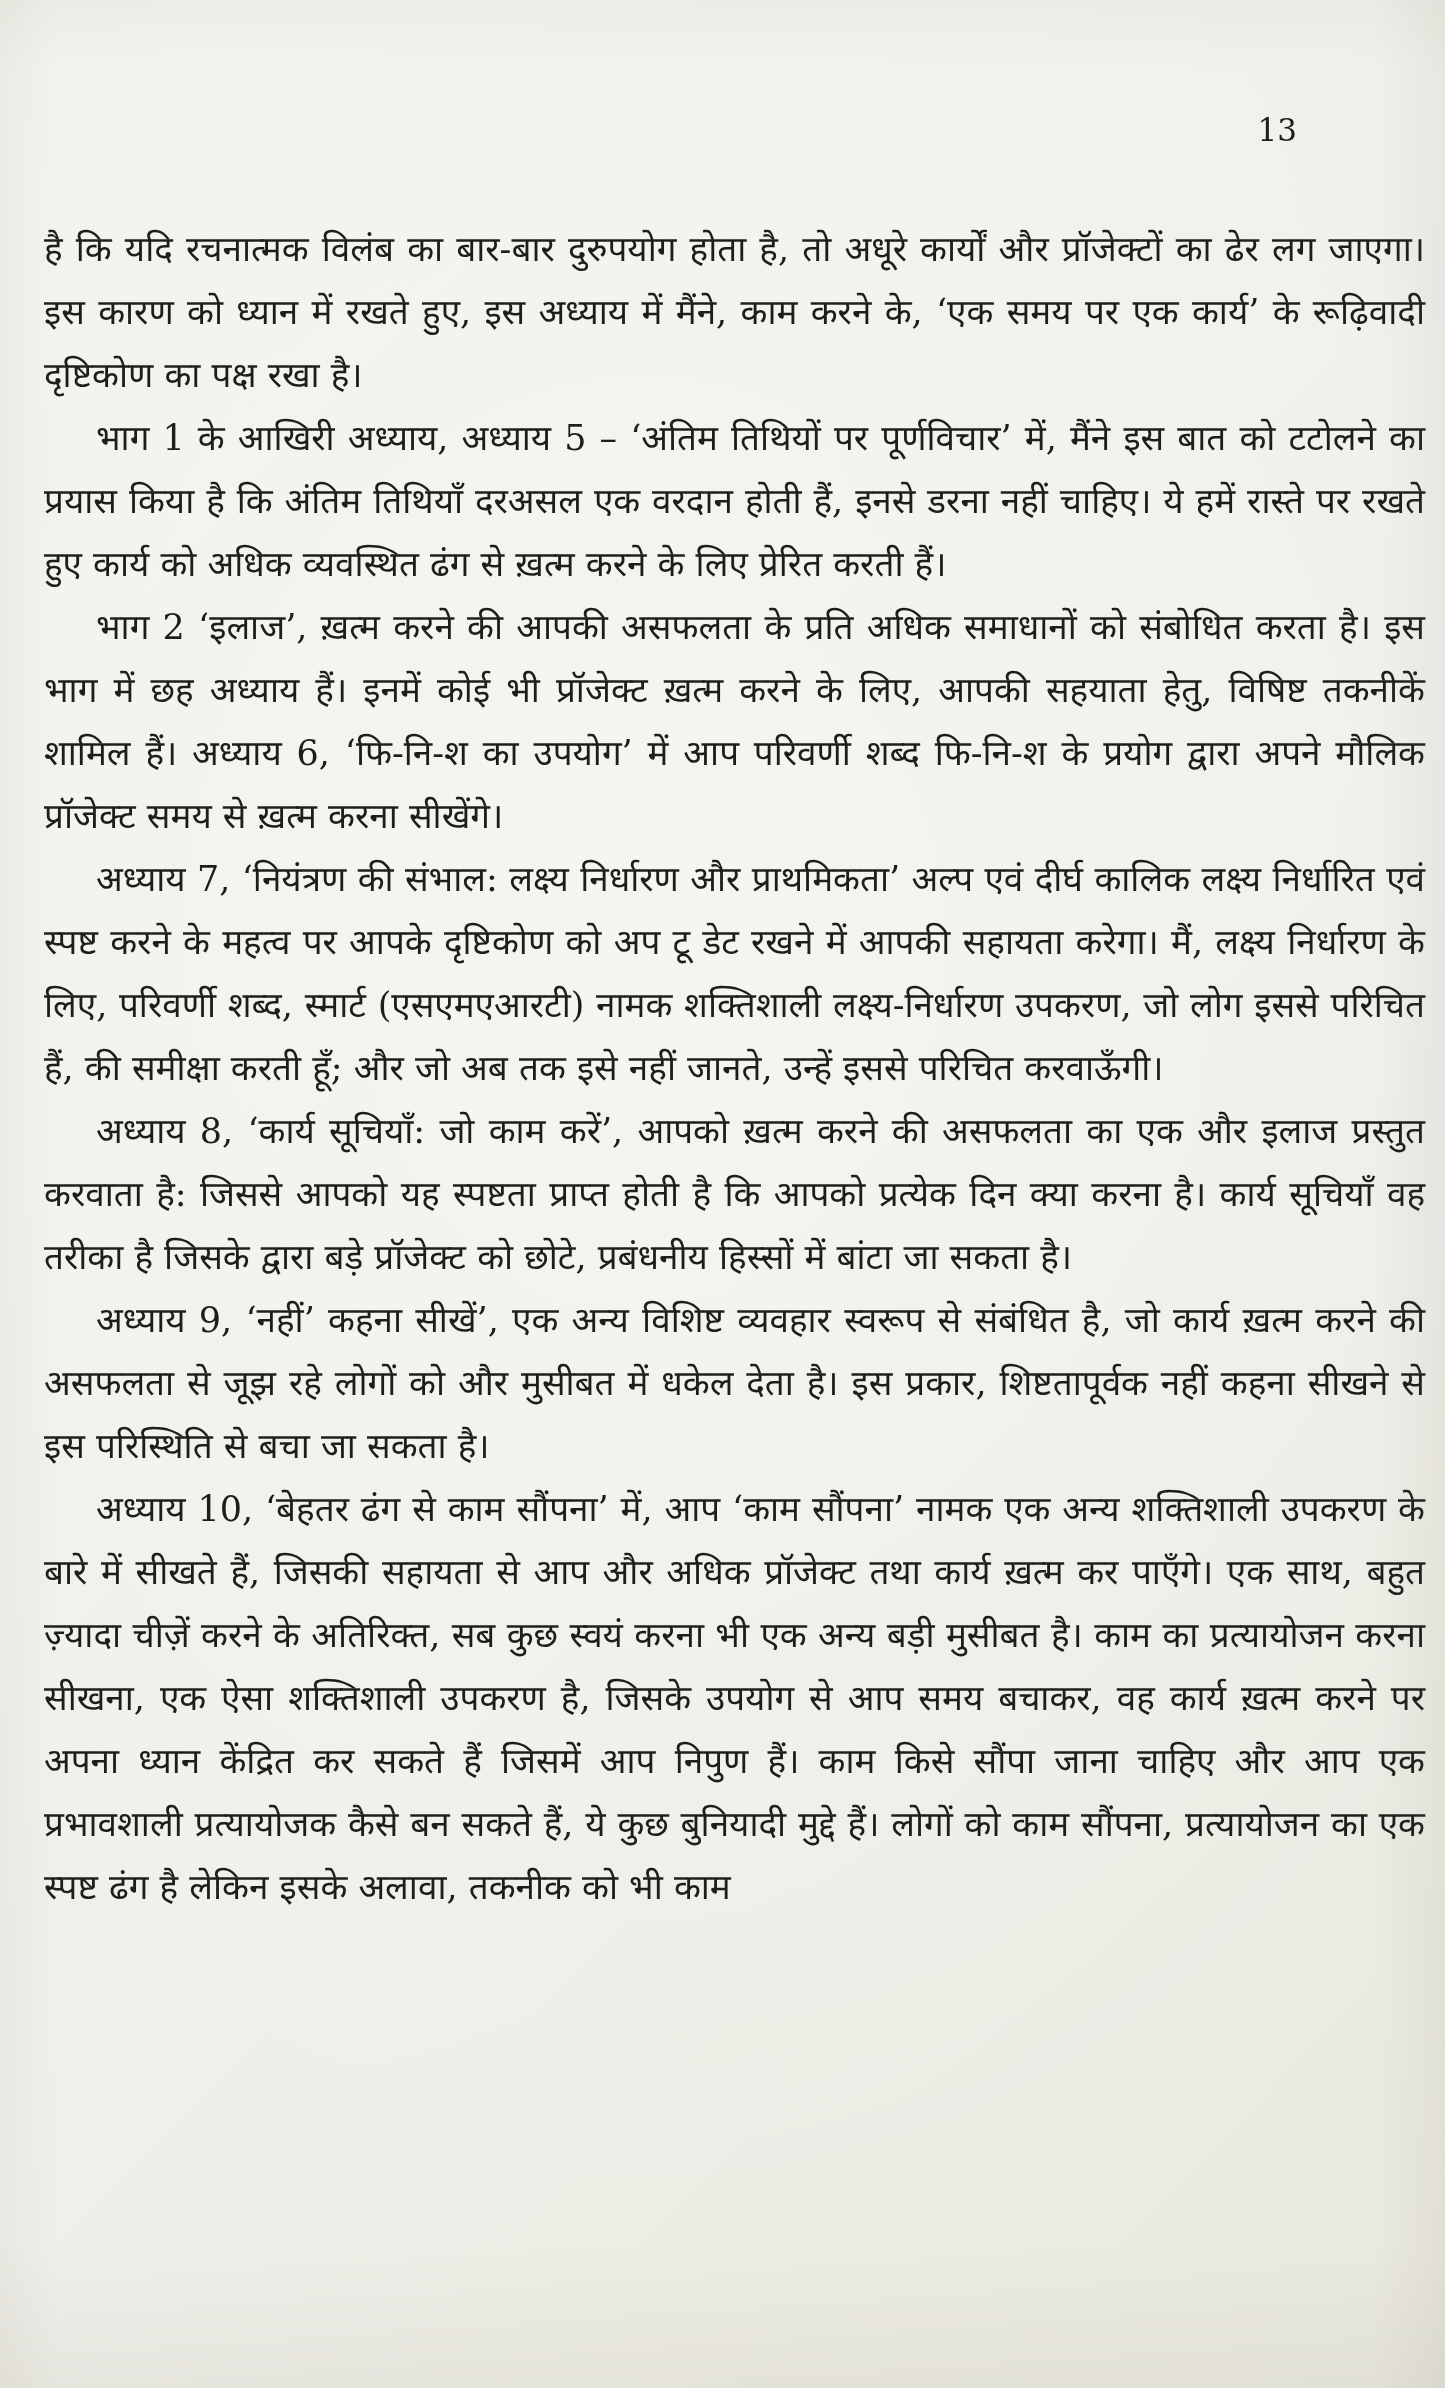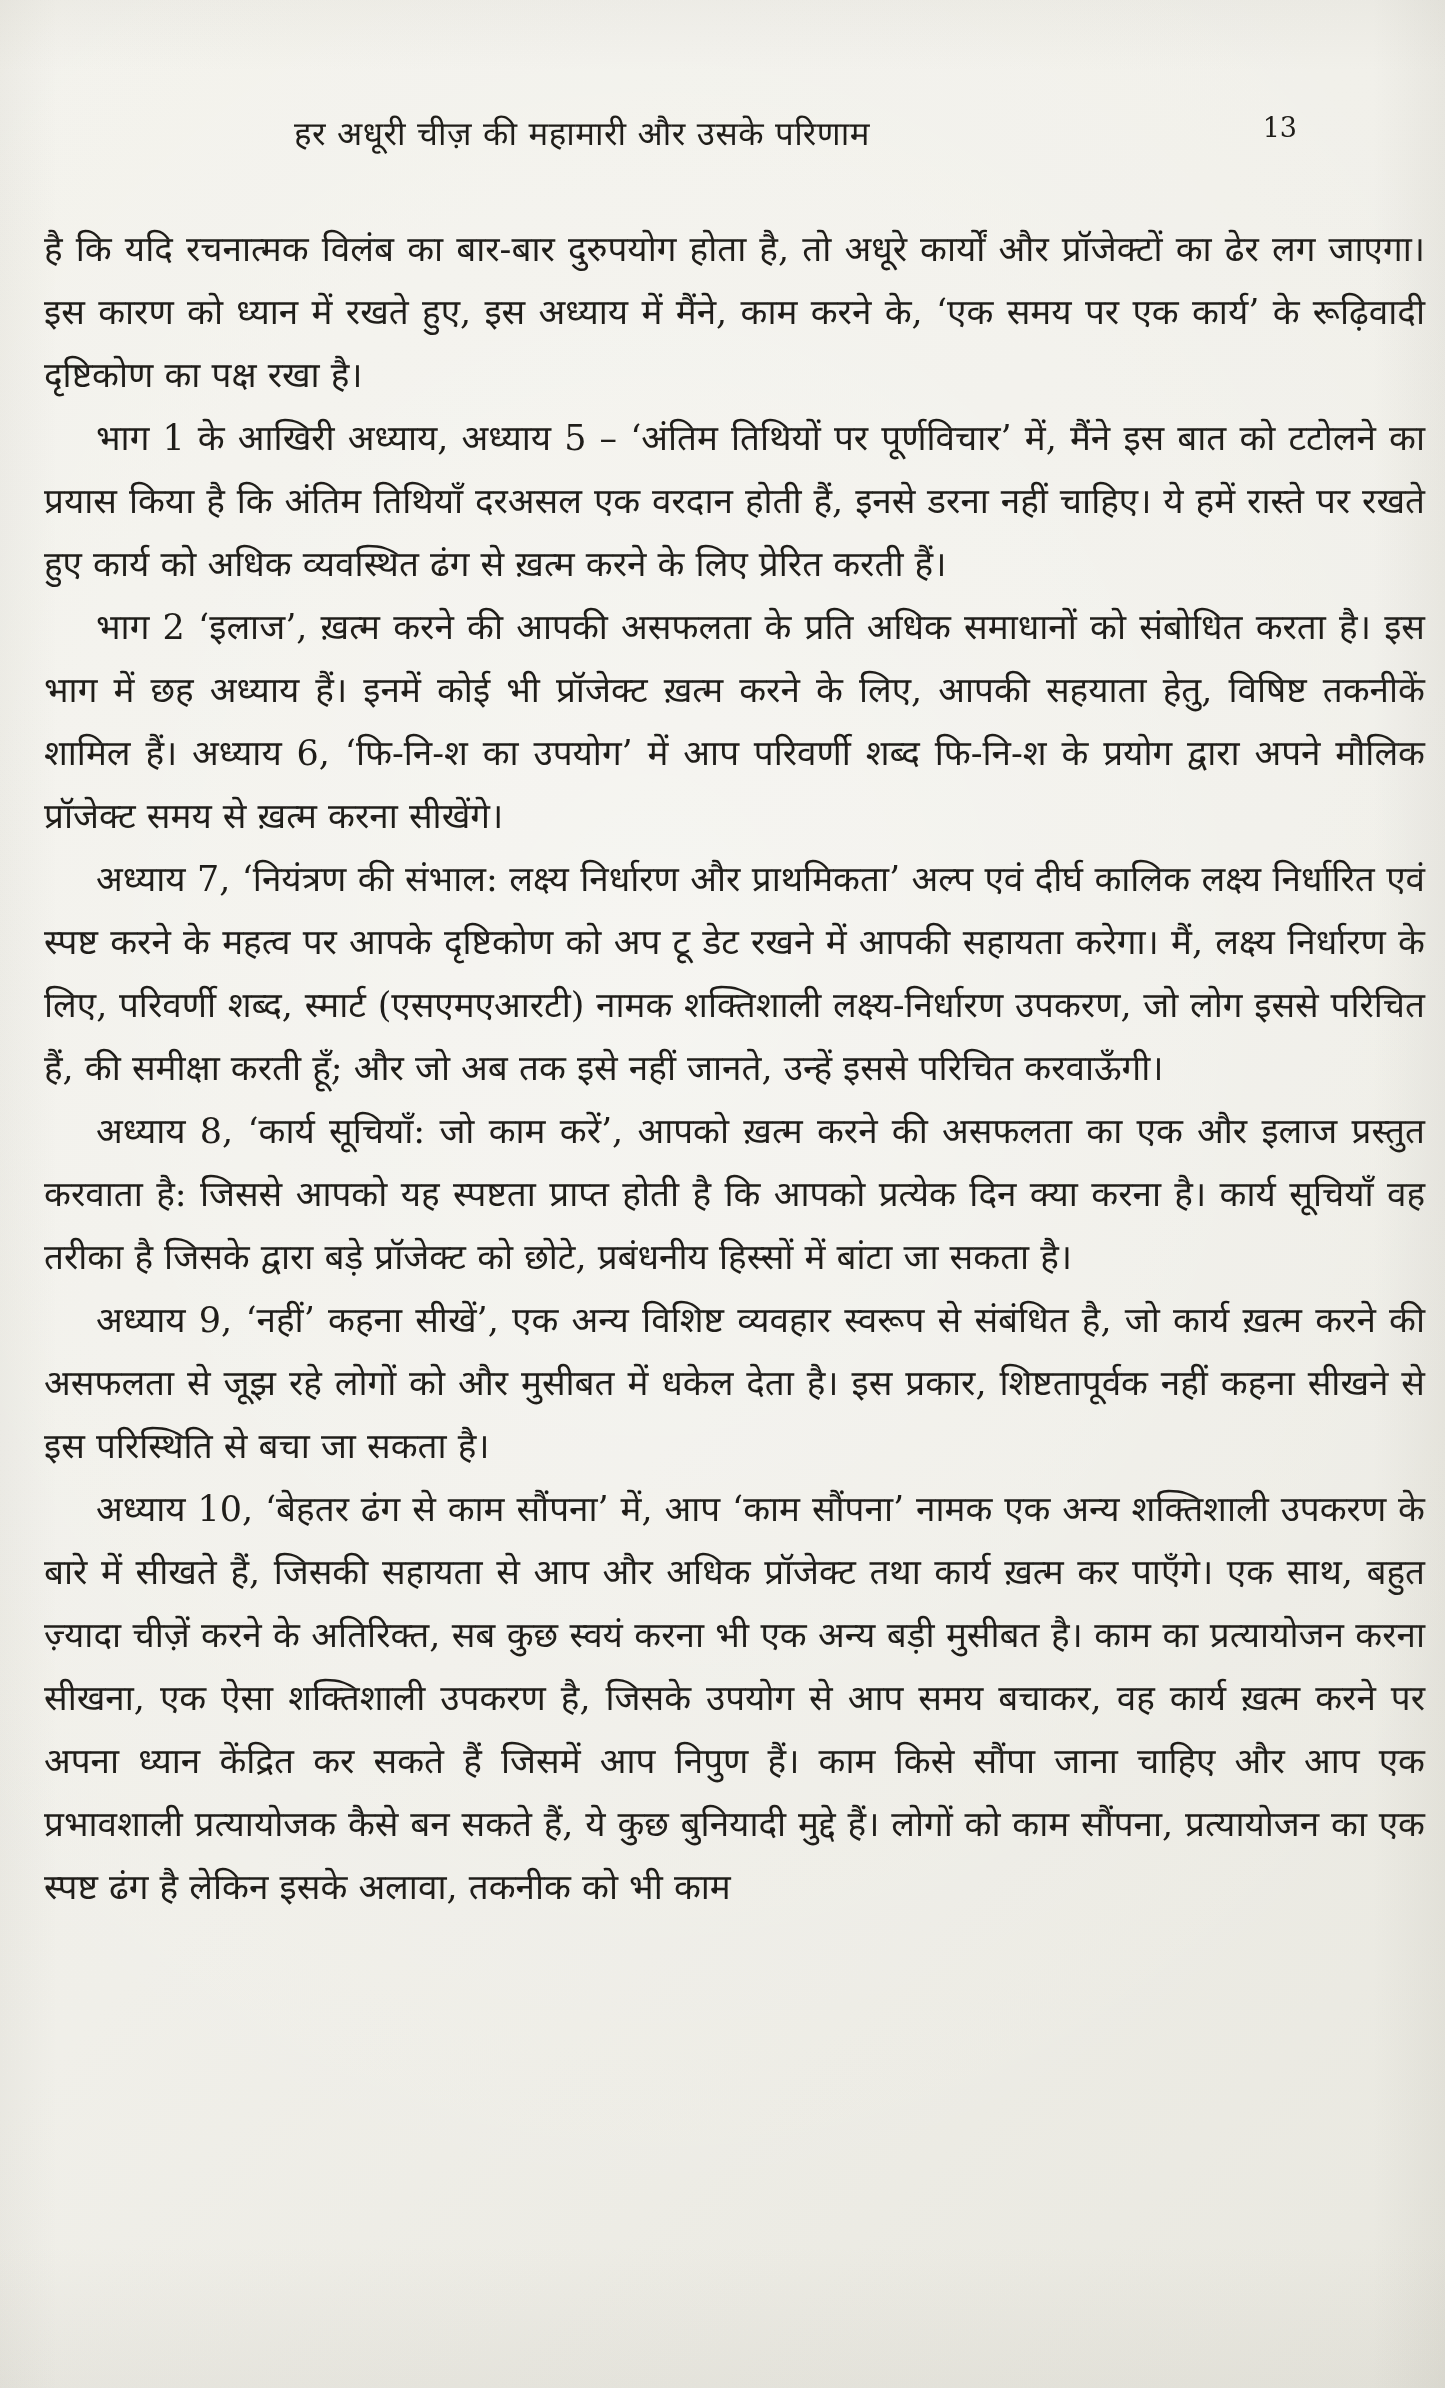--- a/index.html
+++ b/index.html
@@ -47,42 +47,41 @@
     transform: translateX(-50%);
     top: 0;
     font-size: 33px;
     white-space: nowrap;
     letter-spacing: 0.5px;
   }
   .page-number {
     position: absolute;
     right: 128px;
     top: 2px;
-    font-size: 27px;
+    font-size: 31px;
   }
   .page-body {
     width: 1381px;
   }
   .para {
     margin: 0;
     font-size: 35px;
     line-height: 63px;
     text-align: justify;
     text-justify: inter-word;
   }
   .para.indented {
     text-indent: 52px;
   }
 </style>
 </head>
 <body>
 
 <div class="page">
   <div class="running-head">
-    <span class="running-title">हर अधूरी चीज़ की महामारी और उसके परिणाम</span>
     <span class="page-number">13</span>
   </div>
   <div class="page-body" id="paragraphs">
       <p class="para">है कि यदि रचनात्मक विलंब का बार-बार दुरुपयोग होता है, तो अधूरे कार्यों और प्रॉजेक्टों का ढेर लग जाएगा। इस कारण को ध्यान में रखते हुए, इस अध्याय में मैंने, काम करने के, ‘एक समय पर एक कार्य’ के रूढ़िवादी दृष्टिकोण का पक्ष रखा है।</p>
       <p class="para indented">भाग 1 के आखिरी अध्याय, अध्याय 5 – ‘अंतिम तिथियों पर पूर्णविचार’ में, मैंने इस बात को टटोलने का प्रयास किया है कि अंतिम तिथियाँ दरअसल एक वरदान होती हैं, इनसे डरना नहीं चाहिए। ये हमें रास्ते पर रखते हुए कार्य को अधिक व्यवस्थित ढंग से ख़त्म करने के लिए प्रेरित करती हैं।</p>
       <p class="para indented">भाग 2 ‘इलाज’, ख़त्म करने की आपकी असफलता के प्रति अधिक समाधानों को संबोधित करता है। इस भाग में छह अध्याय हैं। इनमें कोई भी प्रॉजेक्ट ख़त्म करने के लिए, आपकी सहयाता हेतु, विषिष्ट तकनीकें शामिल हैं। अध्याय 6, ‘फि-नि-श का उपयोग’ में आप परिवर्णी शब्द फि-नि-श के प्रयोग द्वारा अपने मौलिक प्रॉजेक्ट समय से ख़त्म करना सीखेंगे।</p>
       <p class="para indented">अध्याय 7, ‘नियंत्रण की संभाल: लक्ष्य निर्धारण और प्राथमिकता’ अल्प एवं दीर्घ कालिक लक्ष्य निर्धारित एवं स्पष्ट करने के महत्व पर आपके दृष्टिकोण को अप टू डेट रखने में आपकी सहायता करेगा। मैं, लक्ष्य निर्धारण के लिए, परिवर्णी शब्द, स्मार्ट (एसएमएआरटी) नामक शक्तिशाली लक्ष्य-निर्धारण उपकरण, जो लोग इससे परिचित हैं, की समीक्षा करती हूँ; और जो अब तक इसे नहीं जानते, उन्हें इससे परिचित करवाऊँगी।</p>
       <p class="para indented">अध्याय 8, ‘कार्य सूचियाँ: जो काम करें’, आपको ख़त्म करने की असफलता का एक और इलाज प्रस्तुत करवाता है: जिससे आपको यह स्पष्टता प्राप्त होती है कि आपको प्रत्येक दिन क्या करना है। कार्य सूचियाँ वह तरीका है जिसके द्वारा बड़े प्रॉजेक्ट को छोटे, प्रबंधनीय हिस्सों में बांटा जा सकता है।</p>
       <p class="para indented">अध्याय 9, ‘नहीं’ कहना सीखें’, एक अन्य विशिष्ट व्यवहार स्वरूप से संबंधित है, जो कार्य ख़त्म करने की असफलता से जूझ रहे लोगों को और मुसीबत में धकेल देता है। इस प्रकार, शिष्टतापूर्वक नहीं कहना सीखने से इस परिस्थिति से बचा जा सकता है।</p>
       <p class="para indented">अध्याय 10, ‘बेहतर ढंग से काम सौंपना’ में, आप ‘काम सौंपना’ नामक एक अन्य शक्तिशाली उपकरण के बारे में सीखते हैं, जिसकी सहायता से आप और अधिक प्रॉजेक्ट तथा कार्य ख़त्म कर पाएँगे। एक साथ, बहुत ज़्यादा चीज़ें करने के अतिरिक्त, सब कुछ स्वयं करना भी एक अन्य बड़ी मुसीबत है। काम का प्रत्यायोजन करना सीखना, एक ऐसा शक्तिशाली उपकरण है, जिसके उपयोग से आप समय बचाकर, वह कार्य ख़त्म करने पर अपना ध्यान केंद्रित कर सकते हैं जिसमें आप निपुण हैं। काम किसे सौंपा जाना चाहिए और आप एक प्रभावशाली प्रत्यायोजक कैसे बन सकते हैं, ये कुछ बुनियादी मुद्दे हैं। लोगों को काम सौंपना, प्रत्यायोजन का एक स्पष्ट ढंग है लेकिन इसके अलावा, तकनीक को भी काम</p>

